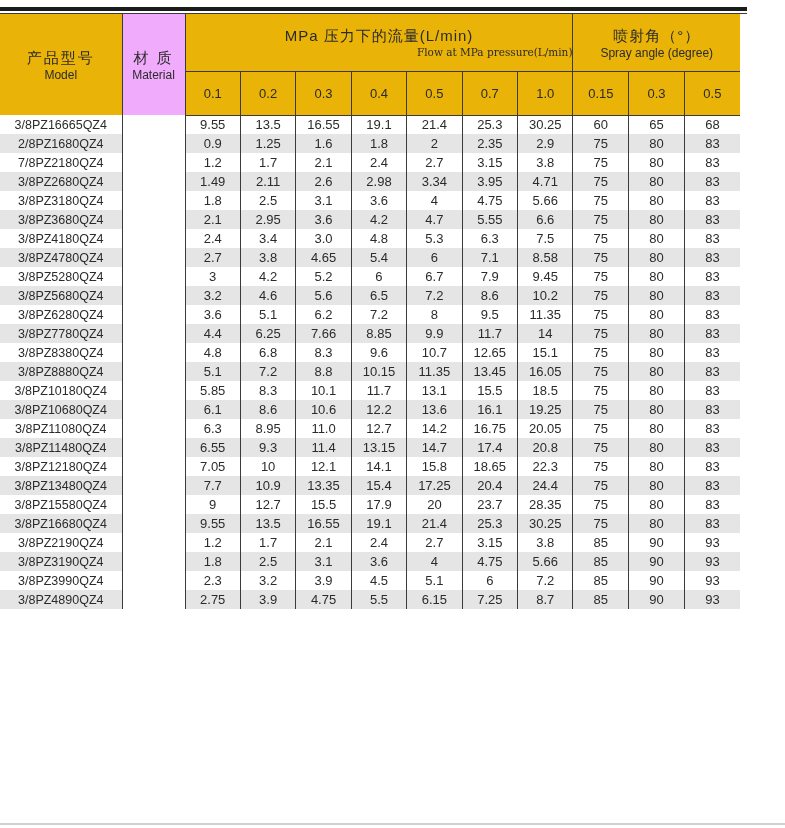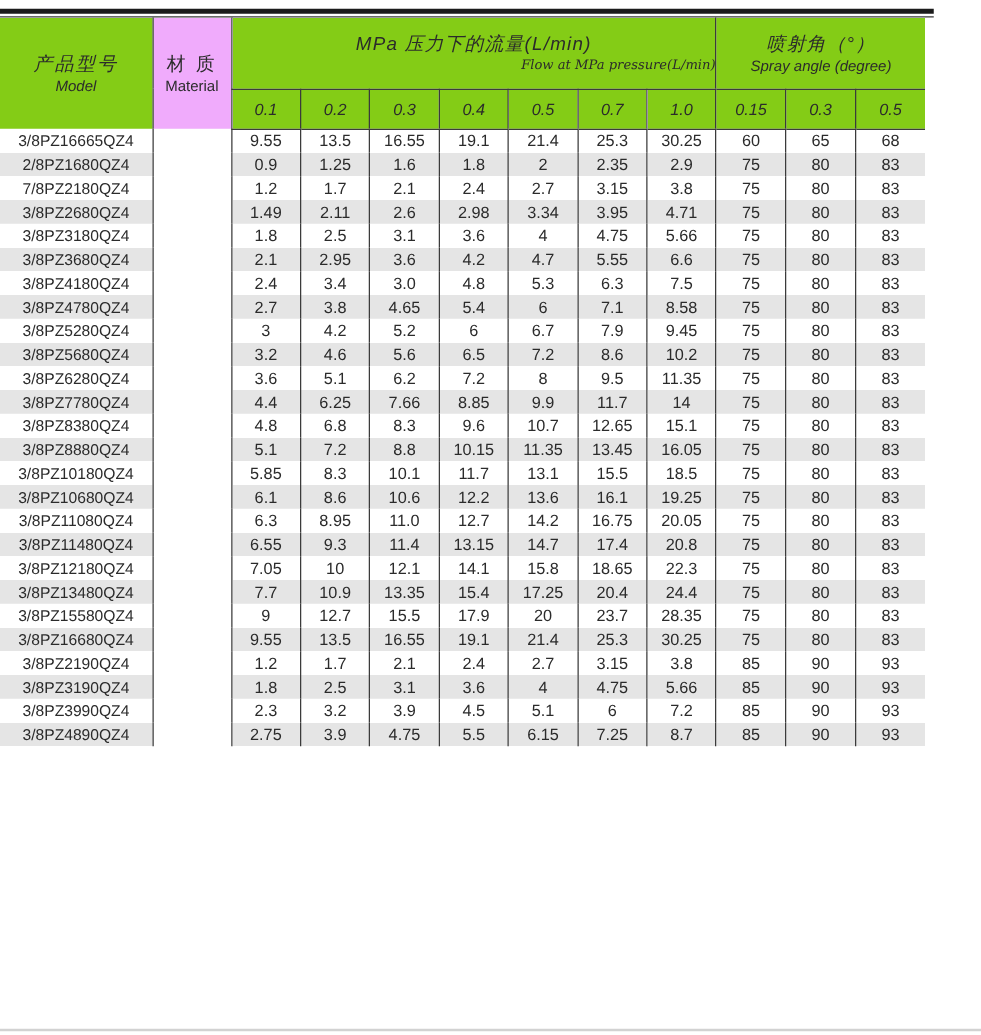--- a/index.html
+++ b/index.html
@@ -36,24 +36,24 @@
     font-weight: normal;
     overflow: hidden;
     white-space: nowrap;
   }
   
   .bl { border-left: 1px solid #3b3b3b; }
   
   .bb { border-bottom: 1px solid #3b3b3b; }
 
   .hdr-row1 { height: 57px; }
-  .hdr-row2 { height: 32px; }
+  .hdr-row2 { height: 44px; }
   tbody tr { height: 19px; }
 
-  .hdr-gray { background: #84cc16; font-style: italic; }
+  .hdr-gray { background: #eab308; }
   tr.stripe td { background: #e5e5e5; }
 
   .cn-main { font-size: 15px; letter-spacing: 2px; line-height: 1.4; }
   .en-sub  { font-size: 12px; letter-spacing: 0; line-height: 1.2; }
   .en-serif { font-family: "DejaVu Serif", serif; font-size: 10.5px; line-height: 1.3; text-align: right; }
 
   .subhdr { font-size: 13px; }
   td.model-cell { font-size: 12.5px; }
   td.num-cell { font-size: 13px; }
 

